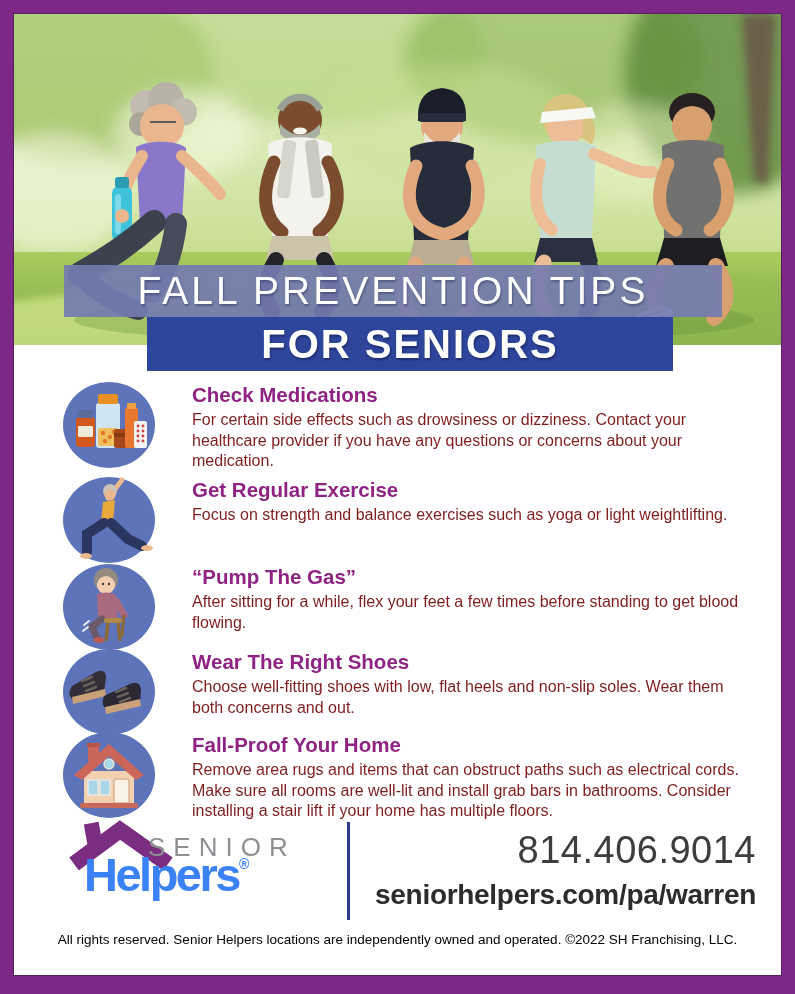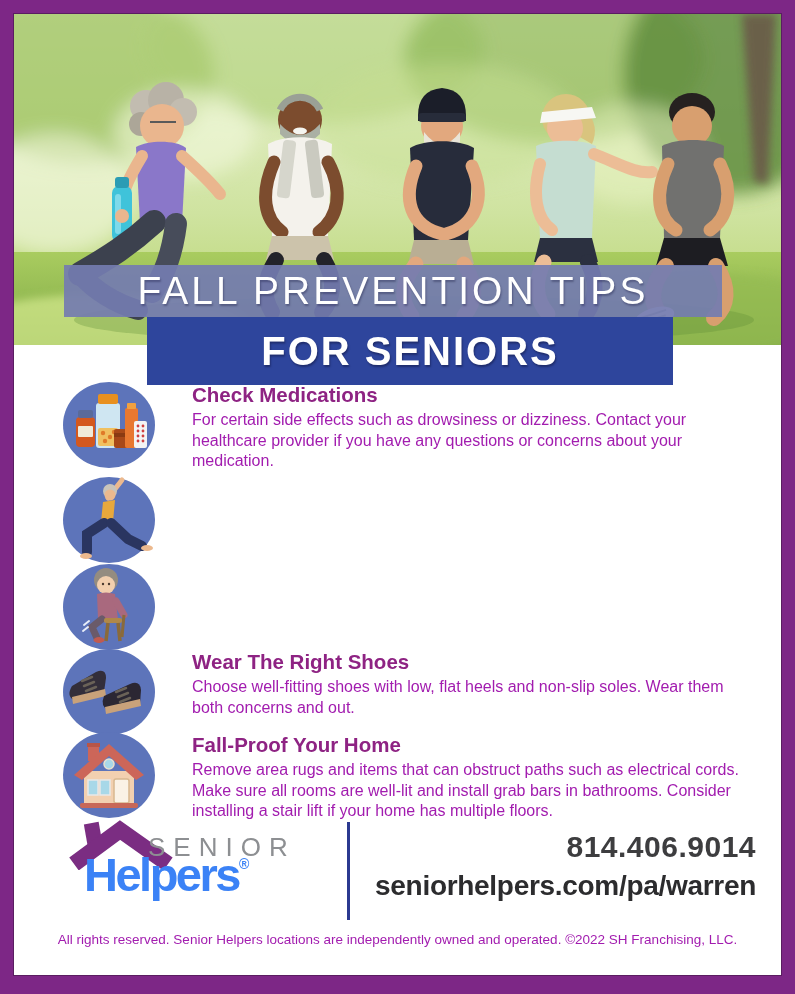--- a/index.html
+++ b/index.html
@@ -19,46 +19,46 @@
   
   .banner1 {
     position:absolute; left:50px; top:251px; width:658px; height:52px;
     background:rgba(116,124,176,0.92);
     display:flex; align-items:center; justify-content:center;
     color:#fff; font-size:39px; font-weight:400; letter-spacing:3px;
     text-shadow:1px 2px 2px rgba(20,20,60,.35);
     white-space:nowrap;
   }
   .banner2 {
-    position:absolute; left:133px; top:303px; width:526px; height:68px;
+    position:absolute; left:133px; top:303px; width:526px; height:54px;
     background:#2e459c;
     display:flex; align-items:center; justify-content:center;
     color:#fff; font-size:40px; font-weight:bold; letter-spacing:2px;
     text-shadow:1px 2px 2px rgba(10,10,40,.4);
     white-space:nowrap;
   }
   
   .tip { position:absolute; left:48px; display:flex; align-items:flex-start; }
   .tip-icon { flex:0 0 94px; width:94px; height:88px; margin-right:36px; }
   .tip-text { width:566px; padding-top:2px; }
   .tip-heading { color:#8e2383; font-size:20.5px; font-weight:bold; line-height:1.15; margin-bottom:3px; }
-  .tip-body { color:#a21caf; font-size:16px; line-height:1.31; }
+  .tip-body { color:#7f1d1d; font-size:16px; line-height:1.31; }
   .tip1 { top:367px;justify-content:flex-end; } .tip2 { top:462px; } .tip3 { top:549px; } .tip4 { top:634px; } .tip5 { top:717px; }
   
   .logo-block { position:absolute; left:48px; top:806px; width:280px; height:115px; }
   .logo-roof { position:absolute; left:6px; top:0px; }
   .logo-senior { position:absolute; left:86px; top:12px; color:#8d8f92; font-size:26px; letter-spacing:8px; font-weight:400; }
   .logo-helpers { position:absolute; left:22px; top:27px; color:#3b82f6; font-size:47px; font-weight:bold; letter-spacing:-2.5px; }
   .logo-reg { font-size:14px; vertical-align:22px; letter-spacing:0; }
   .logo-tagline { position:absolute; left:24px; top:86px; color:#1e6cb5; font-size:20px; letter-spacing:0.2px; }
   .divider { position:absolute; left:333px; top:808px; width:3px; height:98px; background:#2b3990; }
   .contact { position:absolute; left:360px; top:816px; width:382px; text-align:right; }
-  .phone { color:#3d3d3f; font-size:30px; font-weight:bold; letter-spacing:0.5px; line-height:1.1; }
+  .phone { color:#3d3d3f; font-size:38px; font-weight:normal; letter-spacing:0.5px; line-height:1.1; }
   .website { color:#2c2c2e; font-size:28px; font-weight:bold; letter-spacing:-0.3px; margin-top:7px; }
-  .legal { position:absolute; left:0; top:918px; width:767px; text-align:center; color:#a21caf; font-size:13.5px; }
+  .legal { position:absolute; left:0; top:918px; width:767px; text-align:center; color:#000000; font-size:13.5px; }
 </style>
 </head>
 <body>
 
 <div class="page">
   <div class="content">
 
     <div class="photo">
       <svg width="767" height="331" viewBox="0 0 767 331">
         <defs>
@@ -234,20 +234,24 @@
             <circle cx="48" cy="15" r="7" fill="#c9c4ba"></circle>
             <circle cx="48" cy="19" r="5.5" fill="#ecb98e"></circle>
             <path d="M41,26 L53,24 L51,46 L39,46 Z" fill="#e8a83c"></path>
             <path d="M42,47 L25,58 L25,76" stroke="#2a3560" stroke-width="10" fill="none" stroke-linecap="round"></path>
             <path d="M49,47 L66,63 L80,70" stroke="#2a3560" stroke-width="10" fill="none" stroke-linecap="round"></path>
             <ellipse cx="24" cy="80" rx="6" ry="3" fill="#ecb98e"></ellipse>
             <ellipse cx="85" cy="72" rx="6" ry="3" fill="#ecb98e"></ellipse>
           </g>
         </svg>
       </span>
+      <div class="tip-text">
+        <div class="tip-heading">Get Regular Exercise</div>
+        <div class="tip-body">Focus on strength and balance exercises such as yoga or light weightlifting.</div>
+      </div>
     </div>
 
     <div class="tip tip3">
       <span class="tip-icon">
         <svg width="94" height="88" viewBox="0 0 94 88">
           <ellipse cx="47" cy="44" rx="46" ry="43" fill="#5d74ba"></ellipse>
           <g>
             <circle cx="44" cy="17" r="12" fill="#948c80"></circle>
             <circle cx="44" cy="22" r="9" fill="#f2cfae"></circle>
             <circle cx="41" cy="21" r="1.2" fill="#4a3a30"></circle>
@@ -256,20 +260,24 @@
             <path d="M54,38 L62,52" stroke="#a9697e" stroke-width="7" fill="none" stroke-linecap="round"></path>
             <path d="M62,52 L60,74" stroke="#8a6a3a" stroke-width="3" fill="none"></path>
             <path d="M40,56 L30,64 L35,75" stroke="#6a5a6a" stroke-width="7" fill="none" stroke-linecap="round"></path>
             <ellipse cx="37" cy="77" rx="5.5" ry="3" fill="#c05a50"></ellipse>
             <path d="M22,62 L27,58 M21,68 L26,64" stroke="#e8edf8" stroke-width="2" stroke-linecap="round"></path>
             <rect x="42" y="55" width="18" height="5" rx="2" fill="#b08848"></rect>
             <path d="M46,60 L44,78 M56,60 L58,78" stroke="#8a6a3a" stroke-width="3.5"></path>
           </g>
         </svg>
       </span>
+      <div class="tip-text">
+        <div class="tip-heading">“Pump The Gas”</div>
+        <div class="tip-body">After sitting for a while, flex your feet a few times before standing to get blood flowing.</div>
+      </div>
     </div>
 
     <div class="tip tip4">
       <span class="tip-icon">
         <svg width="94" height="88" viewBox="0 0 94 88">
           <ellipse cx="47" cy="44" rx="46" ry="43" fill="#5d74ba"></ellipse>
           <g>
             <path d="M10,38 L34,24 Q44,20 44,30 L42,44 L12,52 Q4,48 10,38 Z" fill="#332e3a"></path>
             <path d="M10,49 L43,41 L44,48 L11,56 Z" fill="#c9a27a"></path>
             <path d="M20,33 L30,29 M22,38 L32,34 M24,43 L34,39" stroke="#6a6258" stroke-width="2.5" stroke-linecap="round"></path>

